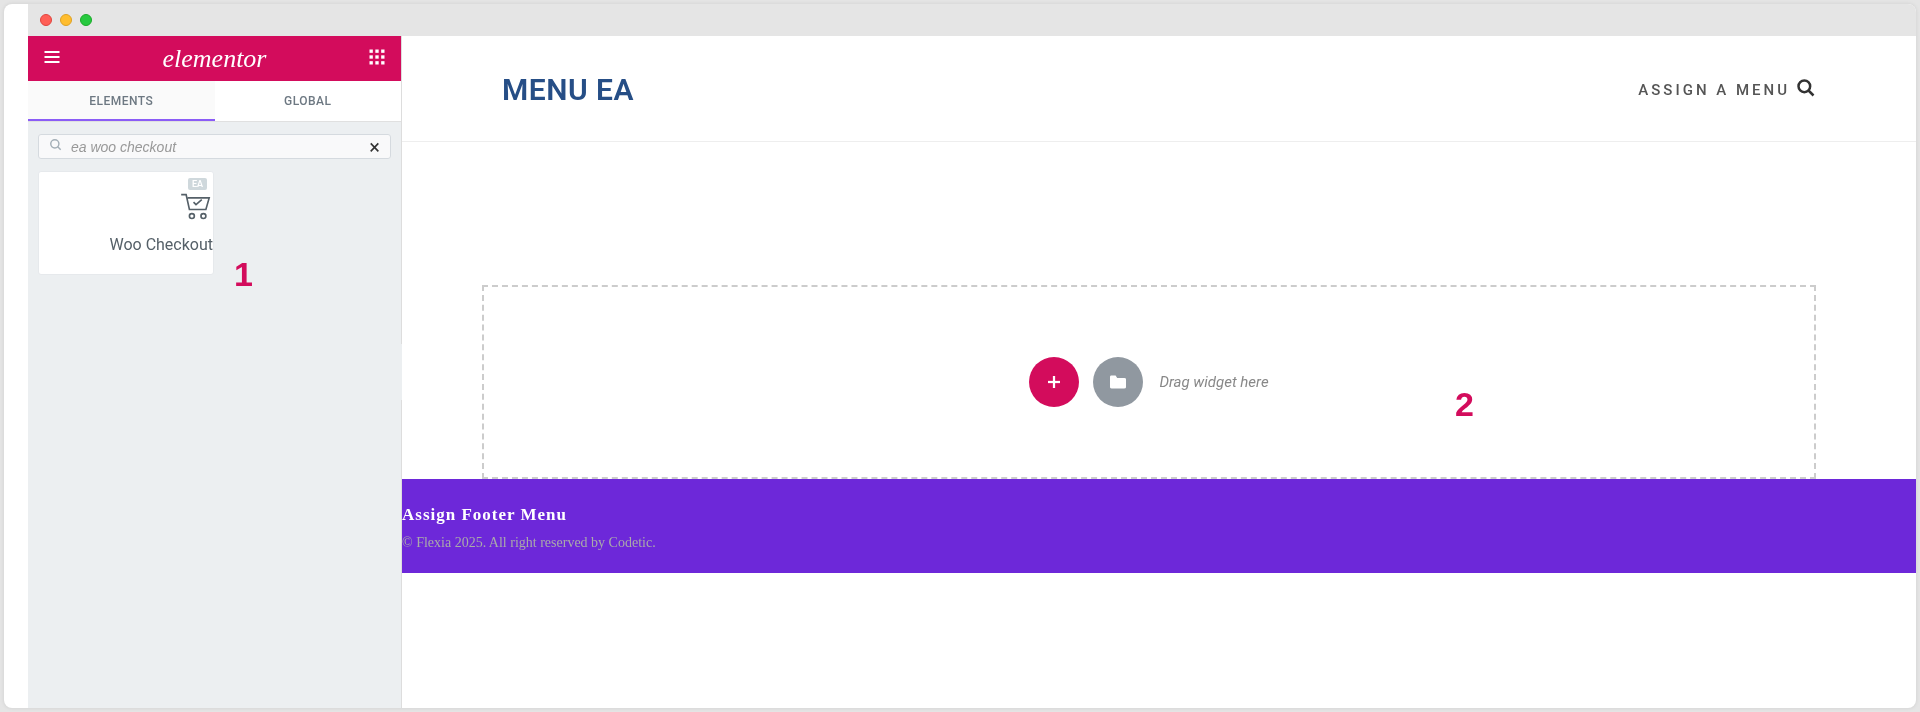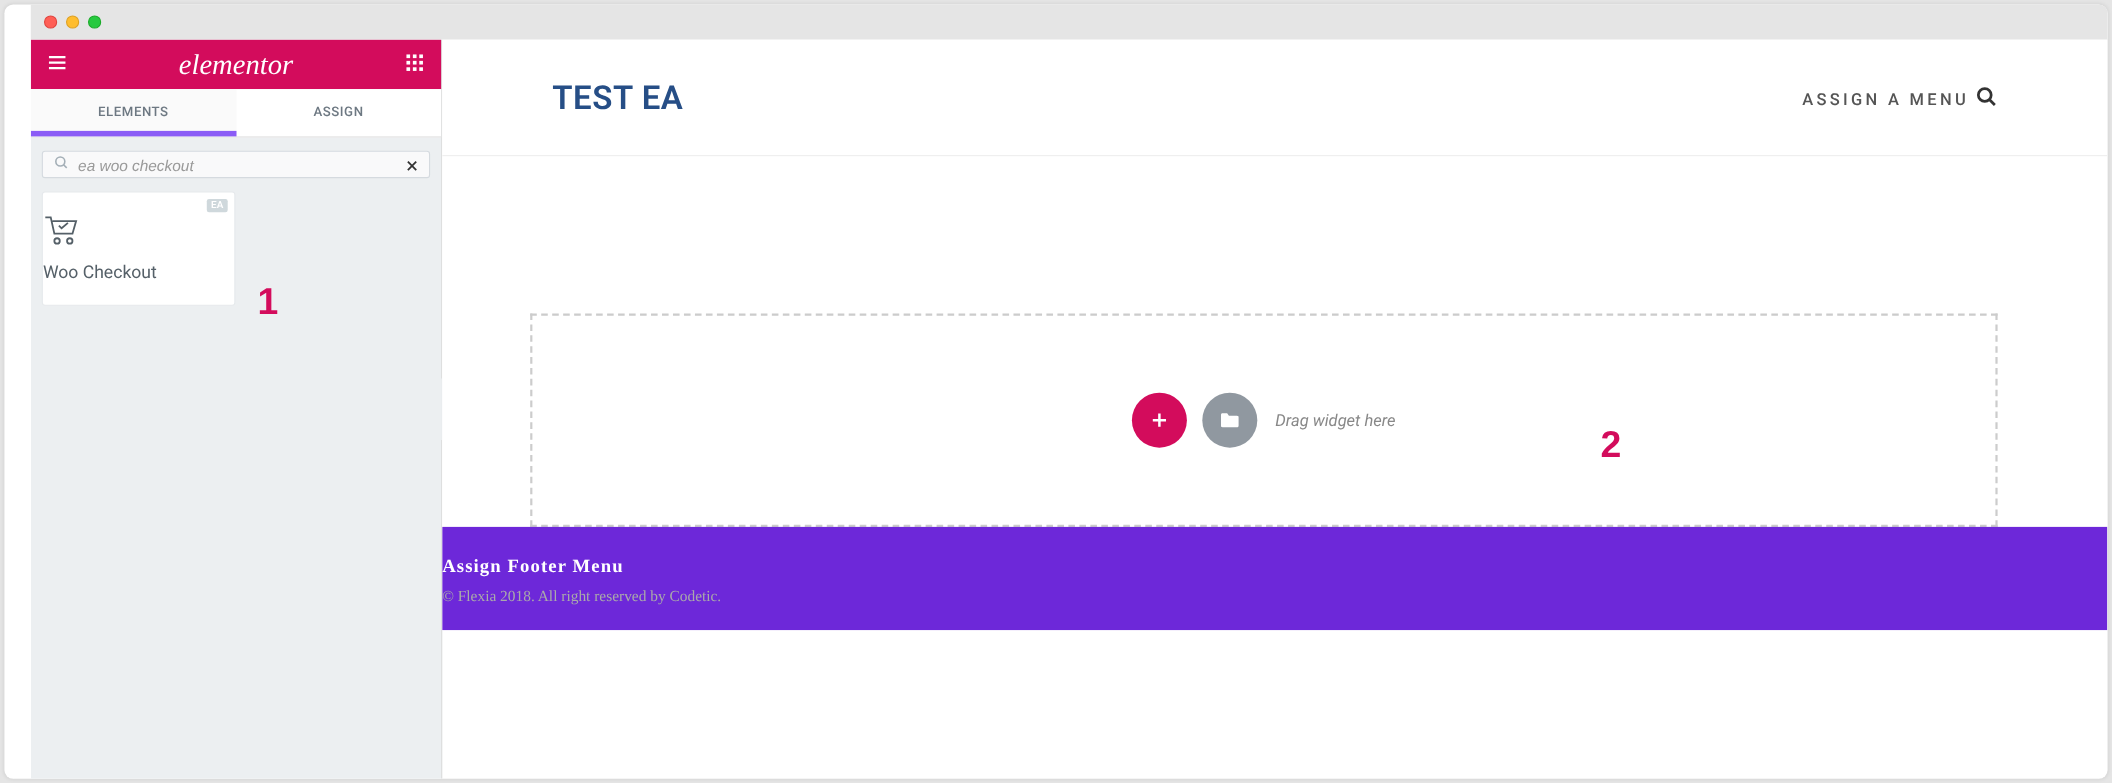--- a/index.html
+++ b/index.html
@@ -69,21 +69,21 @@
       text-align: center;
       padding: 13px 0 11px 0;
       font-size: 12px;
       font-weight: 500;
       letter-spacing: 0.5px;
       color: #6d7882;
       cursor: pointer;
     }
     .tab.active {
       color: #6d7882;
-      border-bottom: 5px solid #8b5cf6;
+      border-bottom: 2px solid #8b5cf6;
       background: #fafafa;
     }
     .search-box {
       margin: 12px 10px;
       height: 25px;
       background: #f9f9fa;
       border: 1px solid #d5dadf;
       border-radius: 3px;
       display: flex;
       align-items: center;
@@ -107,21 +107,21 @@
     }
     .widgets-grid { padding: 0 10px; display: flex; }
     .widget-card {
       width: 176px;
       height: 104px;
       background: #fff;
       border: 1px solid #e6e9ec;
       border-radius: 3px;
       display: flex;
       flex-direction: column;
-      align-items: flex-start;
+      align-items: flex-end;
       justify-content: center;
       gap: 10px;
       cursor: grab;
       position: relative;
     }
     .widget-badge {
       position: absolute;
       top: 6px;
       right: 6px;
       background: #cfd8dc;
@@ -250,21 +250,21 @@
               <rect x="17" y="10" width="4" height="4"></rect>
               <rect x="3" y="17" width="4" height="4"></rect>
               <rect x="10" y="17" width="4" height="4"></rect>
               <rect x="17" y="17" width="4" height="4"></rect>
             </svg>
         </span>
       </div>
 
       <div class="tabs">
         <div class="tab active">ELEMENTS</div>
-        <div class="tab">ASSIGN</div>
+        <div class="tab">GLOBAL</div>
       </div>
 
       <div class="search-box">
         <span class="srch-ico">
           <svg width="14" height="14" viewBox="0 0 24 24" fill="none" stroke="currentColor" stroke-width="2.5">
               <circle cx="10" cy="10" r="7"></circle>
               <line x1="20" y1="20" x2="15" y2="15"></line>
             </svg>
         </span>
         <input type="text" value="ea woo checkout" style="">
@@ -293,21 +293,21 @@
             <path d="M6 2 L2 6 L6 10"></path>
           </svg>
       </div>
     </div>
 
     <div class="preview-wrap">
       <div class="annotation-2">2</div>
 
       <div class="preview">
         <div class="site-header">
-          <div class="site-title">TEST EA</div>
+          <div class="site-title">MENU EA</div>
           <div class="menu-link">
             <span>ASSIGN A MENU</span>
             <span>
               <svg width="20" height="20" viewBox="0 0 24 24" fill="none" stroke="#333" stroke-width="3">
                   <circle cx="10" cy="10" r="7"></circle>
                   <line x1="21" y1="21" x2="15" y2="15"></line>
                 </svg>
             </span>
           </div>
         </div>
@@ -324,18 +324,18 @@
               <svg width="20" height="16" viewBox="0 0 24 20" fill="#fff">
                   <path d="M2 4 C2 2 3 2 4 2 L9 2 L11 5 L20 5 C22 5 22 6 22 7 L22 16 C22 18 21 18 20 18 L4 18 C2 18 2 17 2 16 Z"></path>
                 </svg>
             </div>
           </div>
           <div class="drop-text">Drag widget here</div>
         </div>
 
         <div class="site-footer">
           <div class="footer-title">Assign Footer Menu</div>
-          <div class="footer-copy">© Flexia 2018. All right reserved by Codetic.</div>
+          <div class="footer-copy">© Flexia 2025. All right reserved by Codetic.</div>
         </div>
       </div>
     </div>
   </div>
 </div>
 
 </body></html>

